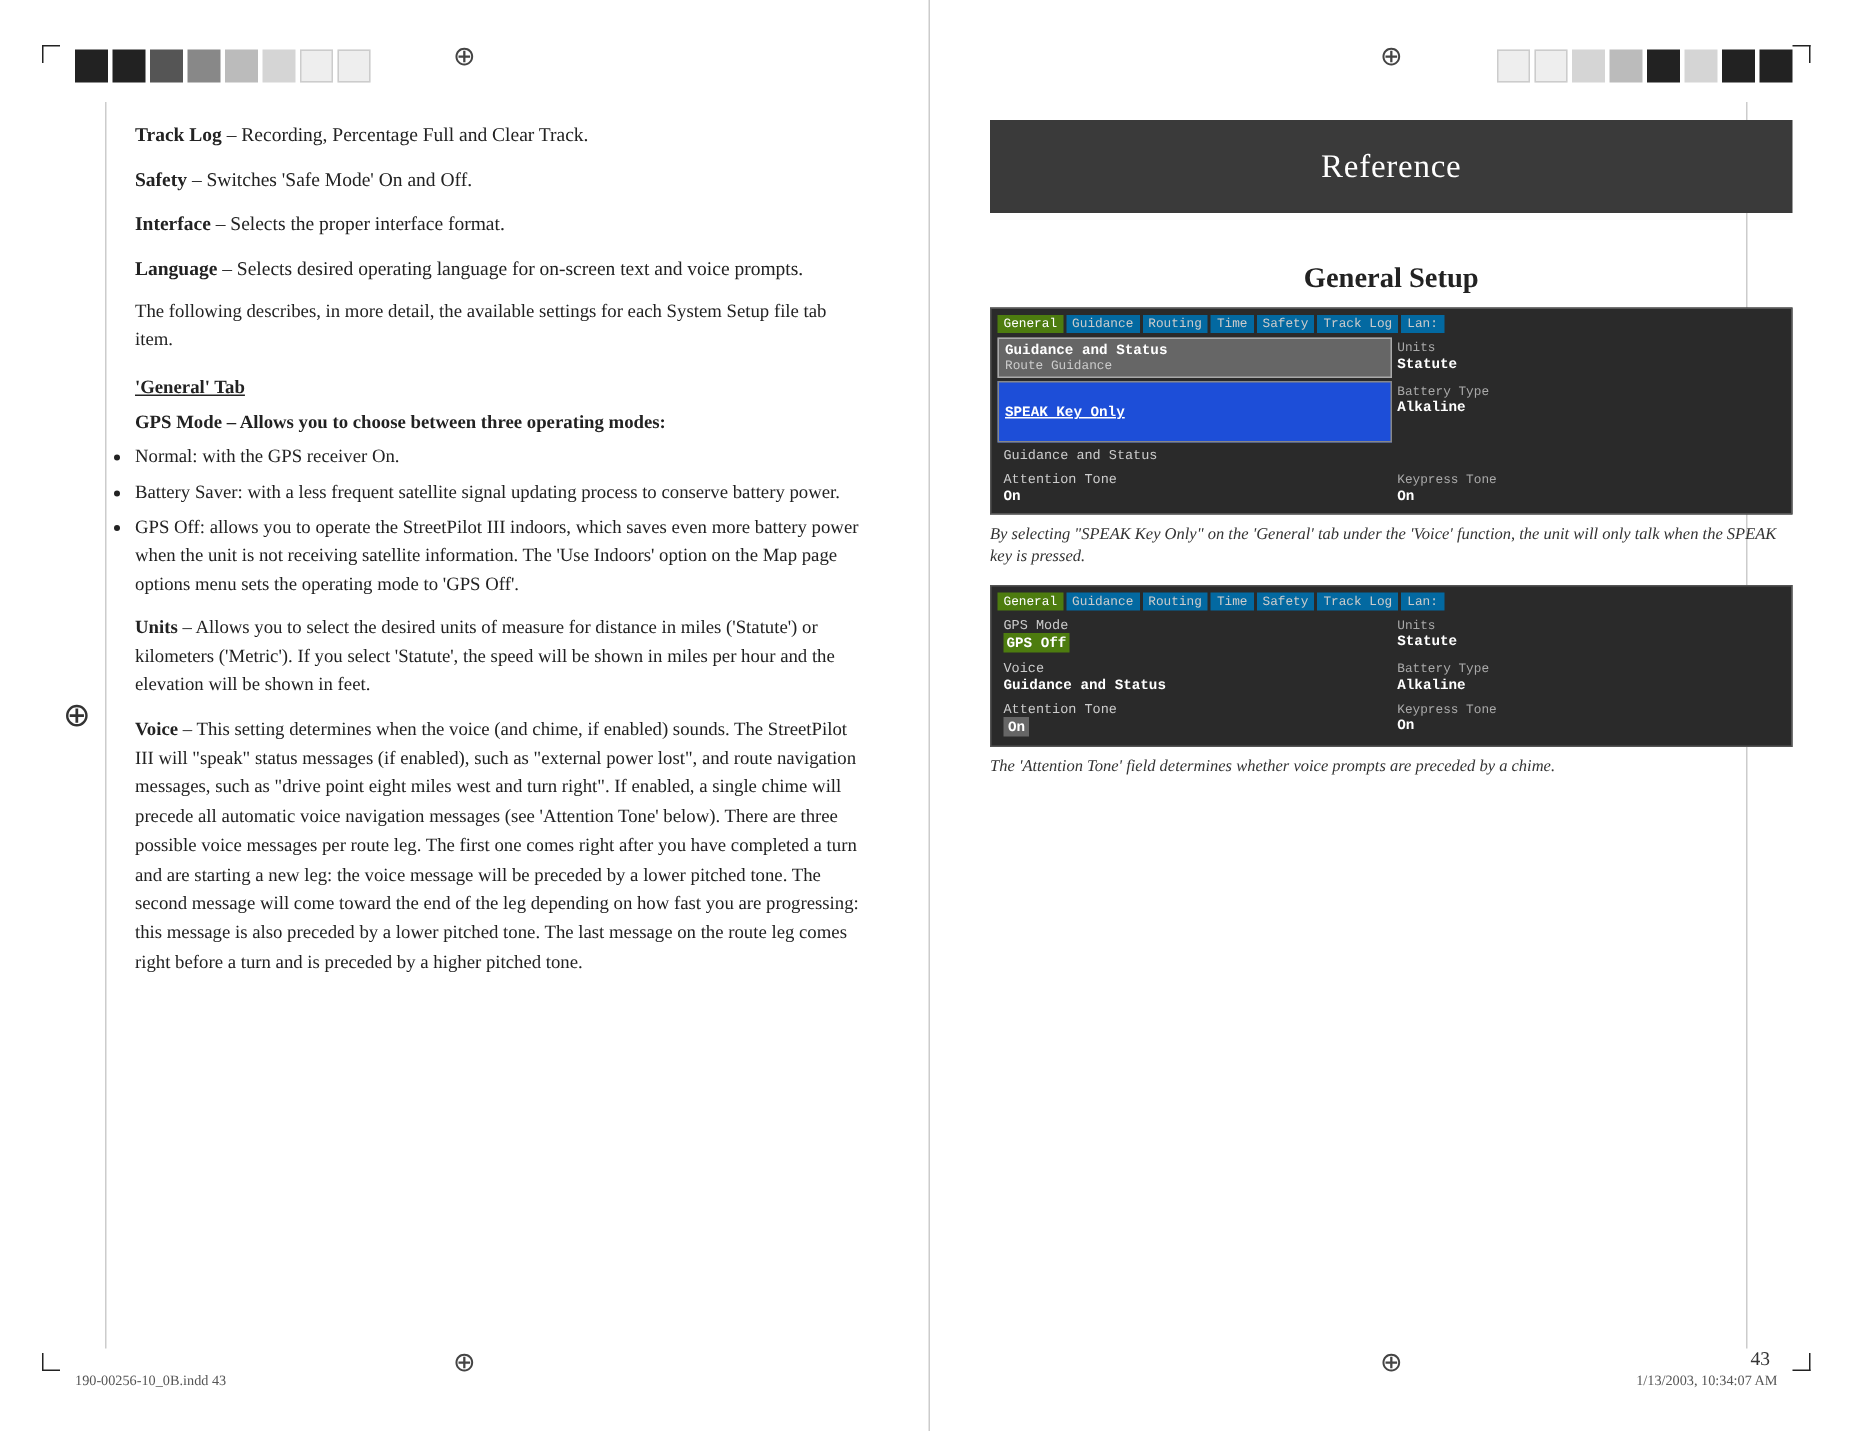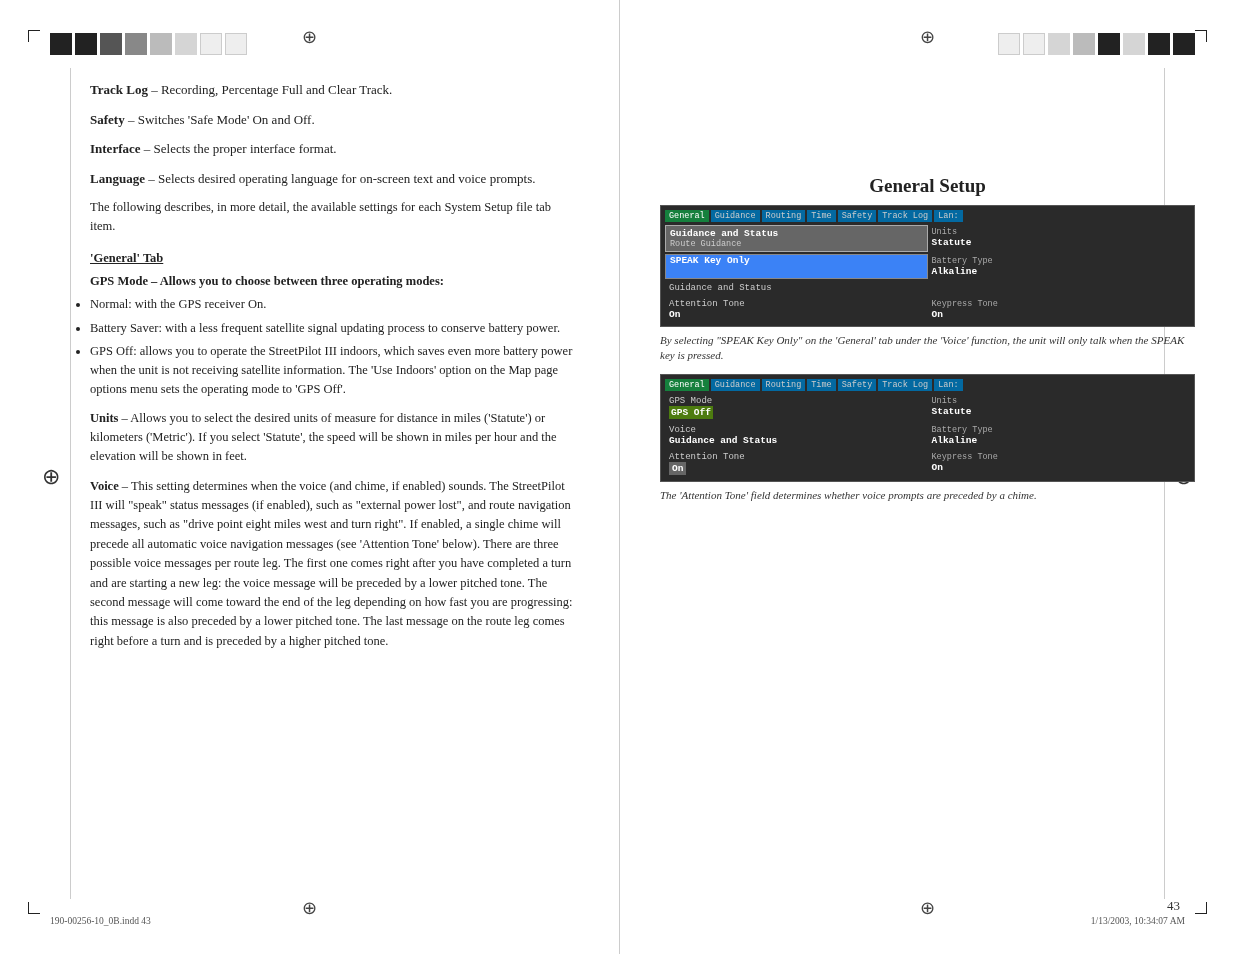--- a/index.html
+++ b/index.html
@@ -217,21 +217,21 @@
     }
 
     .gps-tab {
       background: #0369a1;
       color: #ccc;
       padding: 1px 4px;
       font-size: 8.5px;
     }
 
     .gps-tab.active {
-      background: #15803d;
+      background: #4d7c0f;
       color: #fff;
     }
 
     .screenshot-caption {
       font-size: 11px;
       font-style: italic;
       line-height: 1.4;
       margin-top: 6px;
       margin-bottom: 10px;
       color: #333;
@@ -432,20 +432,23 @@
         <div class="sq sq-light"></div>
         <div class="sq sq-black"></div>
         <div class="sq sq-lighter"></div>
         <div class="sq sq-black"></div>
         <div class="sq sq-black"></div>
       </div>
     </div>
 
     <div class="right-crosshair">⊕</div>
 
+    <div class="reference-header">
+      <div class="reference-title">Reference</div>
+    </div>
 
     <div class="system-setup-title">General Setup</div>
 
     <div class="right-content">
 
       <div class="gps-box-1">
         <div class="gps-screenshot">
 
           <div class="gps-tab-bar">
             <span class="gps-tab active">General</span>
@@ -459,21 +462,21 @@
 
           <div style="display:grid; grid-template-columns:1fr 1fr; font-size:9.5px; font-family:'Courier New',monospace;">
             <div style="padding:2px 4px; background:#666; border:1px solid #aaa;">
               <div style="color:#fff; font-weight:bold;">Guidance and Status</div>
               <div style="color:#ccc; font-size:8.5px;">Route Guidance</div>
             </div>
             <div style="padding:2px 4px;">
               <div style="color:#aaa; font-size:8.5px;">Units</div>
               <div style="color:#fff; font-weight:bold;">Statute</div>
             </div>
-            <div style="padding:0 4px; background:#3b82f6; border:1px solid #888; margin-top:2px;">
+            <div style="padding:14px 4px; background:#1d4ed8; border:1px solid #888; margin-top:2px;text-decoration:underline;">
               <div style="color:#fff; font-weight:bold;">SPEAK Key Only</div>
             </div>
             <div style="padding:2px 4px; margin-top:2px;">
               <div style="color:#aaa; font-size:8.5px;">Battery Type</div>
               <div style="color:#fff; font-weight:bold;">Alkaline</div>
             </div>
             <div style="padding:2px 4px; margin-top:2px;">
               <div style="color:#ccc; font-size:9px;">Guidance and Status</div>
             </div>
             <div style="padding:2px 4px; margin-top:2px;"></div>

